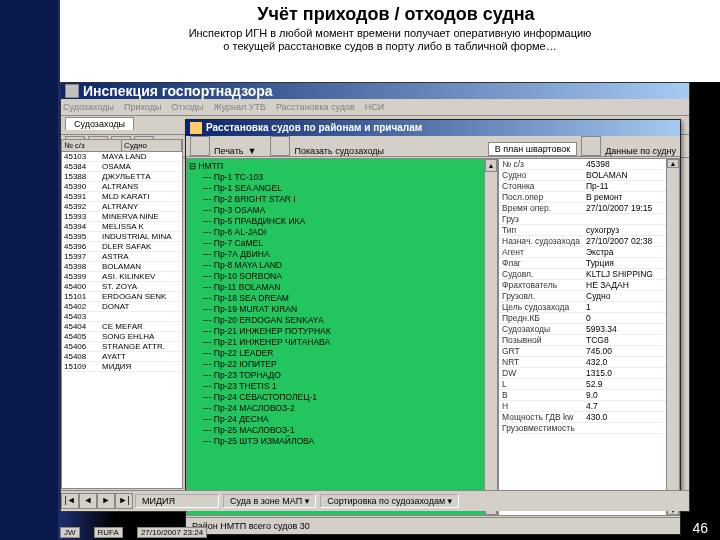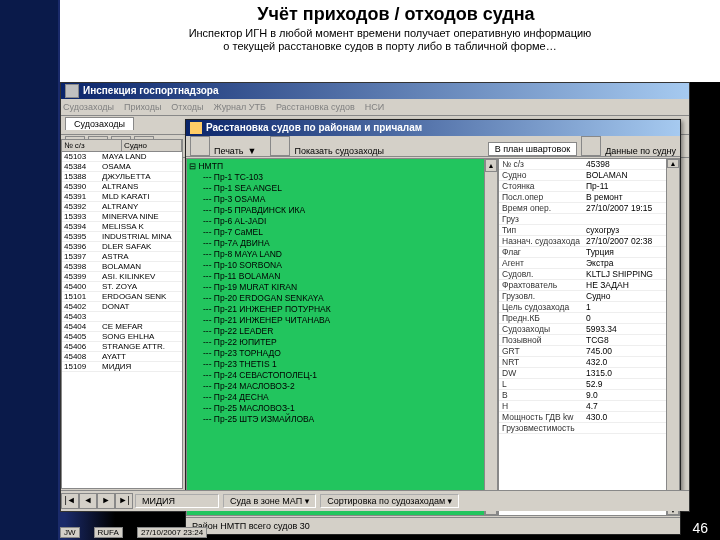--- a/index.html
+++ b/index.html
@@ -1,21 +1,21 @@
 <!DOCTYPE html>
 <html><head>
 <meta charset="utf-8">
 <style>
   html,body{margin:0;padding:0;font-family:Tahoma,Arial,sans-serif;font-size:9px;background:#000;}
   .slide{width:720px;height:540px;position:relative;background:linear-gradient(to right,#0a1a4a 0%,#0a1a4a 8%,#1a2a6a 8%,#1a2a6a 9%,#000 16%,#000 100%);}
   .titlewrap{position:absolute;top:0;left:60px;right:0;background:#fff;height:82px;text-align:center;}
   .titlewrap h1{margin:4px 0 2px 12px;font-size:18px;font-weight:bold;color:#000;}
   .titlewrap p{margin:1px;font-size:11px;color:#000;}
   .app{position:absolute;top:82px;left:60px;width:630px;height:430px;background:#d4d0c8;border:1px solid #333;box-sizing:border-box;font-size:9px;color:#000;}
-  .win-title{background:linear-gradient(to right,#0a246a,#a6caf0);color:#fff;height:16px;line-height:16px;padding:0 4px;font-size:10px;font-weight:bold;display:flex;align-items:center;}
+  .win-title{background:linear-gradient(to right,#0a246a,#a6caf0);color:#fff;height:16px;line-height:16px;padding:0 4px;font-size:14px;font-weight:bold;display:flex;align-items:center;}
   .win-title .ico{width:12px;height:12px;background:#c0c0c0;margin-right:4px;display:inline-block;border:1px solid #888;}
   .menu{background:#d4d0c8;height:16px;line-height:16px;padding:0 2px;color:#808080;display:flex;gap:10px;border-bottom:1px solid #888;}
   .menu span{color:#808080;}
   .toolbar{background:#d4d0c8;height:22px;border-bottom:1px solid #888;display:flex;align-items:center;padding:0 4px;gap:3px;}
   .tb-btn{width:18px;height:18px;border:1px solid #888;background:#d4d0c8;display:inline-block;}
   .tab{display:inline-block;background:#fff;border:1px solid #888;border-bottom:none;padding:1px 8px;margin-left:4px;font-size:9px;position:relative;top:1px;}
   .main{position:absolute;top:56px;left:0;right:0;bottom:22px;display:flex;}
   .left-pane{width:120px;background:#fff;border:1px solid #888;overflow:hidden;}
   .left-head{background:#d4d0c8;display:flex;border-bottom:1px solid #888;}
   .left-head div{flex:1;border-right:1px solid #888;padding:1px 2px;font-size:8px;}
@@ -194,28 +194,30 @@
           <span class="sect">В план швартовок</span>
           <span class="tb-btn"></span>
           <span>Данные по судну</span>
         </div>
         <div class="child-body">
           <div class="tree" style="position:relative;">
             <div class="node root">⊟ <span>НМТП</span></div>
             <div id="tree-rows">
                 <div class="node leaf">--- Пр-1  ТС-103</div>
                 <div class="node leaf">--- Пр-1  SEA ANGEL</div>
+                <div class="node leaf">--- Пр-2  BRIGHT STAR I</div>
                 <div class="node leaf">--- Пр-3  OSAMA</div>
                 <div class="node leaf">--- Пр-5  ПРАВДИНСК ИКА</div>
                 <div class="node leaf">--- Пр-6  AL-JADI</div>
                 <div class="node leaf">--- Пр-7  CaMEL</div>
                 <div class="node leaf">--- Пр-7А  ДВИНА</div>
                 <div class="node leaf">--- Пр-8  MAYA LAND</div>
                 <div class="node leaf">--- Пр-10  SORBONA</div>
                 <div class="node leaf">--- Пр-11  BOLAMAN</div>
+                <div class="node leaf">--- Пр-18  SEA DREAM</div>
                 <div class="node leaf">--- Пр-19  MURAT KIRAN</div>
                 <div class="node leaf">--- Пр-20  ERDOGAN SENKAYA</div>
                 <div class="node leaf">--- Пр-21  ИНЖЕНЕР ПОТУРНАК</div>
                 <div class="node leaf">--- Пр-21  ИНЖЕНЕР ЧИТАНАВА</div>
                 <div class="node leaf">--- Пр-22  LEADER</div>
                 <div class="node leaf">--- Пр-22  ЮПИТЕР</div>
                 <div class="node leaf">--- Пр-23  ТОРНАДО</div>
                 <div class="node leaf">--- Пр-23  THETIS 1</div>
                 <div class="node leaf">--- Пр-24  СЕВАСТОПОЛЕЦ-1</div>
                 <div class="node leaf">--- Пр-24  МАСЛОВОЗ-2</div>
@@ -253,26 +255,26 @@
                 </div>
                 <div class="prow">
                   <div>Тип</div>
                   <div>сухогруз</div>
                 </div>
                 <div class="prow">
                   <div>Назнач. судозахода</div>
                   <div>27/10/2007 02:38</div>
                 </div>
                 <div class="prow">
+                  <div>Агент</div>
+                  <div>Экстра</div>
+                </div>
+                <div class="prow">
                   <div>Флаг</div>
                   <div>Турция</div>
-                </div>
-                <div class="prow">
-                  <div>Агент</div>
-                  <div>Экстра</div>
                 </div>
                 <div class="prow">
                   <div>Судовл.</div>
                   <div>KLTLJ SHIPPING</div>
                 </div>
                 <div class="prow">
                   <div>Фрахтователь</div>
                   <div>НЕ ЗАДАН</div>
                 </div>
                 <div class="prow">

